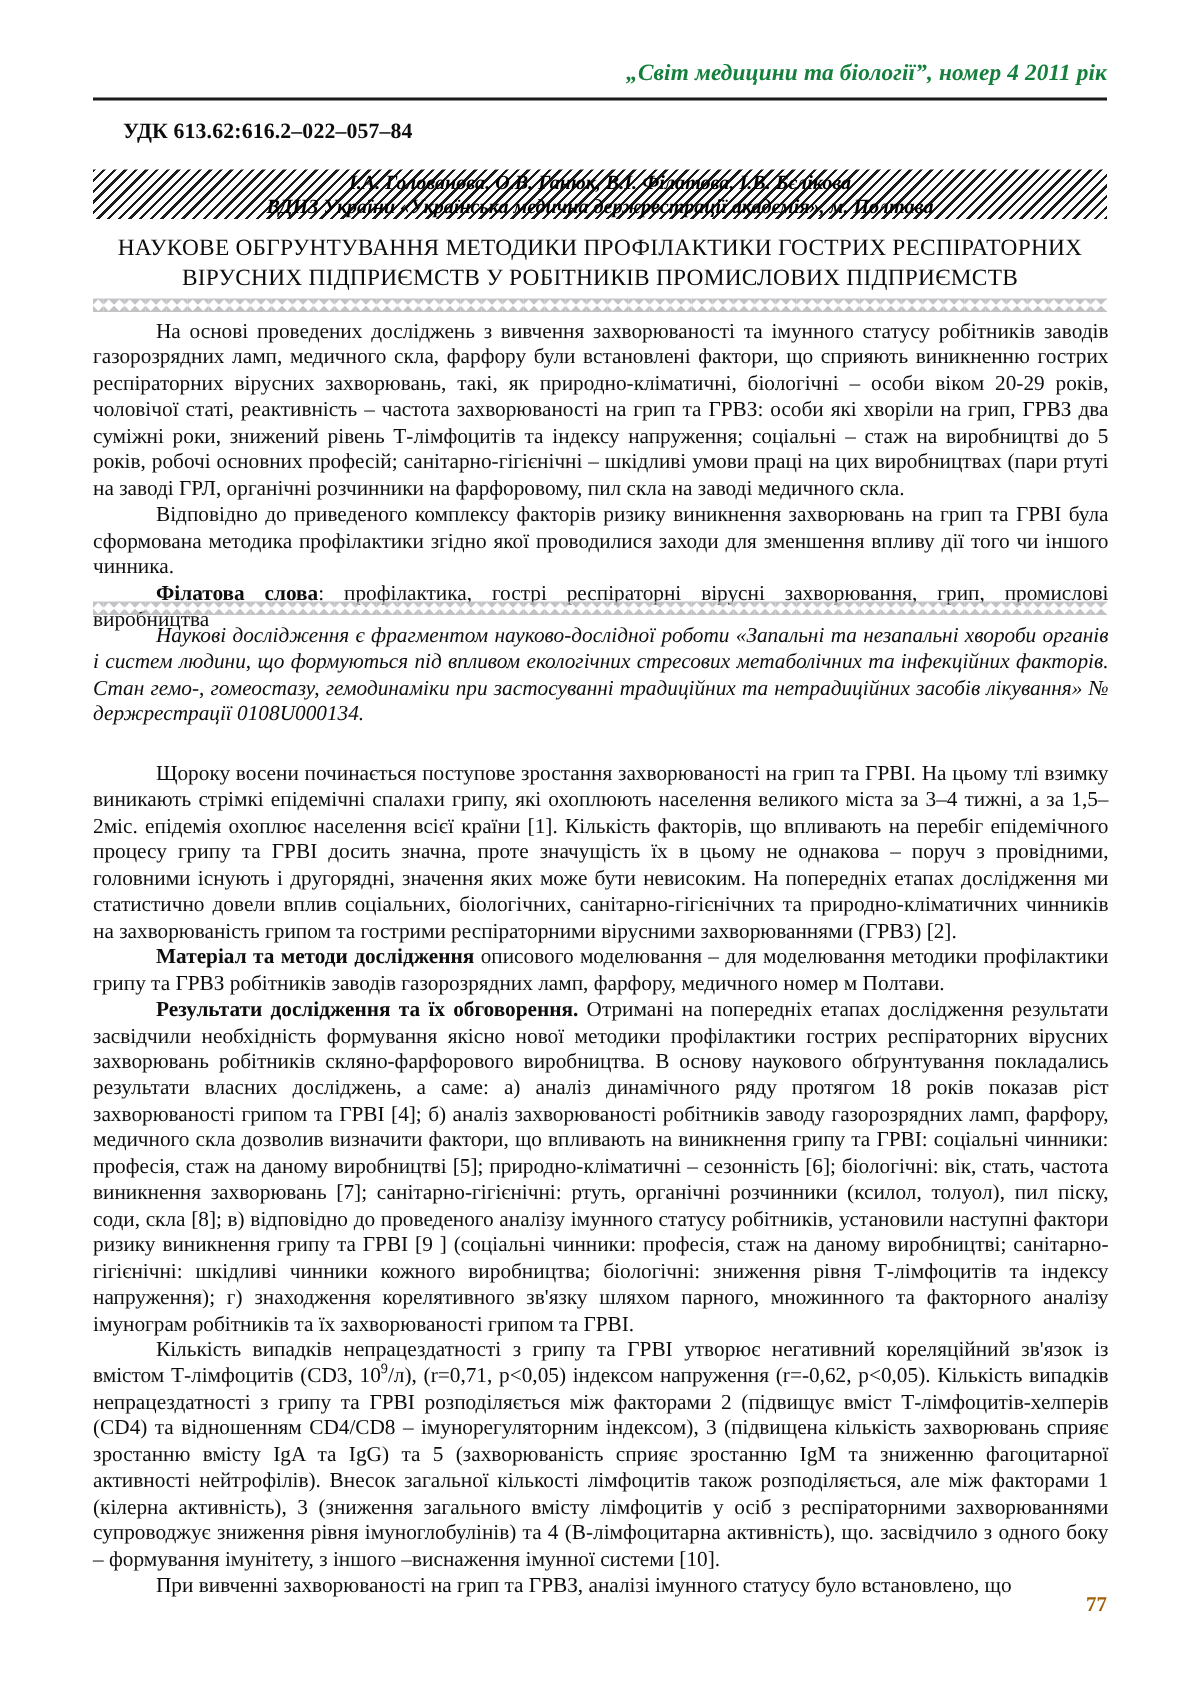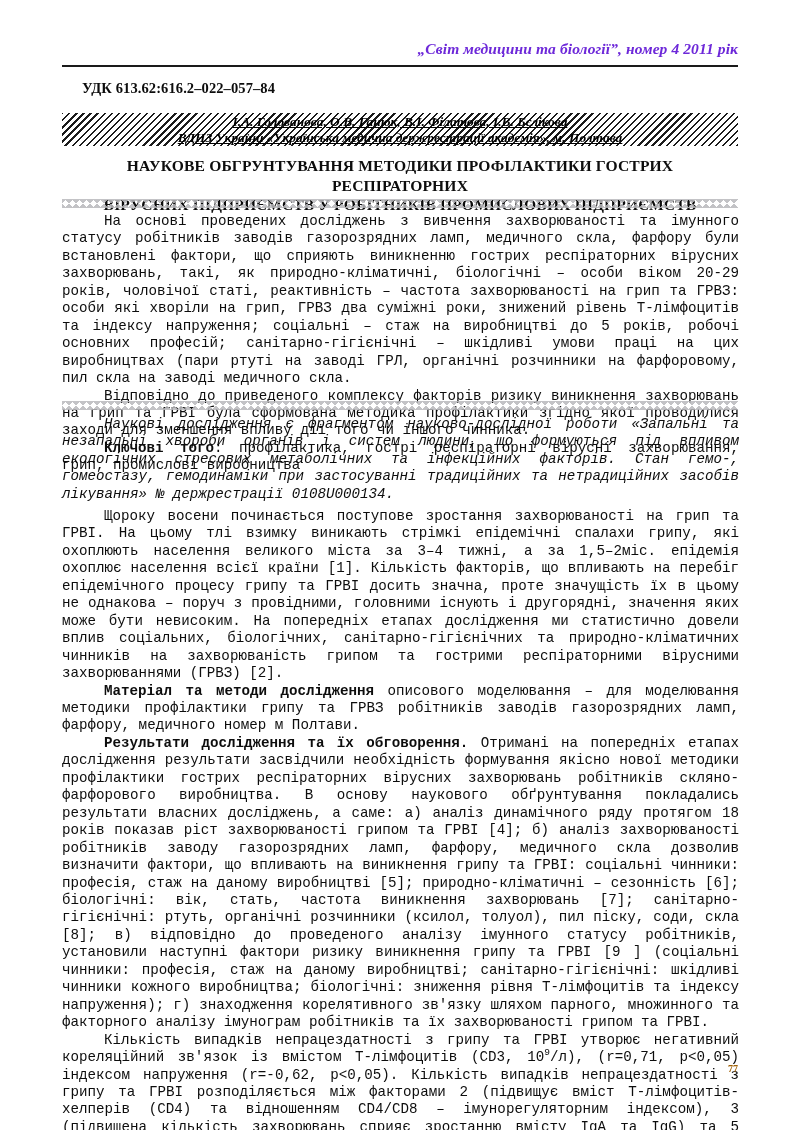--- a/index.html
+++ b/index.html
@@ -24,21 +24,21 @@
   .runhead {
     position: absolute;
     left: 62px;
     top: 40px;
     width: 676px;
     text-align: right;
     font-style: italic;
     font-weight: bold;
     font-size: 15.5px;
     letter-spacing: 0.1px;
-    color: #6d28d9;
+    color: #15803d;
   }
   .runhead-rule {
     position: absolute;
     left: 62px;
     top: 65px;
     width: 676px;
     height: 2px;
     background: #1a1a1a;
   }
 
@@ -75,32 +75,31 @@
     text-align: center;
     mix-blend-mode: multiply;
   }
   .authors-line {
     font-weight: bold;
     font-style: italic;
     font-size: 13.4px;
     line-height: 16px;
     color: #000;
     white-space: nowrap;
-    text-decoration: underline;
   }
   .authors-line.l1 { padding-top: 1px; }
 
   
   .title {
     position: absolute;
     left: 62px;
     top: 156px;
     width: 676px;
     text-align: center;
-    font-weight: bold;
+    font-weight: normal;
     font-size: 15.6px;
     line-height: 19.5px;
     letter-spacing: 0.15px;
   }
 
   
   .zigzag {
     position: absolute;
     left: 62px;
     width: 676px;
@@ -129,32 +128,31 @@
     text-justify: inter-word;
     hyphens: none;
   }
   .abstract-col { top: 213px; }
   .note-col     { top: 416px; }
   .main-col     { top: 508px; }
 
   .body-col p {
     margin: 0;
     text-indent: 42px;
-    font-family: Liberation Mono, monospace;
   }
   .bold { font-weight: bold; }
   .note-col p { font-style: italic; }
   sup { font-size: 9.5px; vertical-align: super; line-height: 0; }
 
   
   .folio {
     position: absolute;
     right: 62px;
     top: 1063px;
-    font-size: 10px;
+    font-size: 14px;
     color: #a16207;
     font-weight: bold;
   }
 </style>
 </head>
 <body>
 
 <div class="page">
 
   <div class="runhead">„Світ медицини та біології”, номер 4 2011 рік</div>
@@ -173,21 +171,21 @@
     <span>НАУКОВЕ ОБГРУНТУВАННЯ МЕТОДИКИ ПРОФІЛАКТИКИ ГОСТРИХ РЕСПІРАТОРНИХ</span>
     <br>
     <span>ВІРУСНИХ ПІДПРИЄМСТВ У РОБІТНИКІВ ПРОМИСЛОВИХ ПІДПРИЄМСТВ</span>
   </div>
 
   <div class="zigzag top"></div>
 
   <div class="body-col abstract-col">
     <p>На основі проведених досліджень з вивчення захворюваності та імунного статусу робітників заводів газорозрядних ламп, медичного скла, фарфору були встановлені фактори, що сприяють виникненню гострих респіраторних вірусних захворювань, такі, як природно-кліматичні, біологічні – особи віком 20-29 років, чоловічої статі, реактивність – частота захворюваності на грип та ГРВЗ: особи які хворіли на грип, ГРВЗ два суміжні роки, знижений рівень Т-лімфоцитів та індексу напруження; соціальні – стаж на виробництві до 5 років, робочі основних професій; санітарно-гігієнічні – шкідливі умови праці на цих виробництвах (пари ртуті на заводі ГРЛ, органічні розчинники на фарфоровому, пил скла на заводі медичного скла.</p>
     <p>Відповідно до приведеного комплексу факторів ризику виникнення захворювань на грип та ГРВІ була сформована методика профілактики згідно якої проводилися заходи для зменшення впливу дії того чи іншого чинника.</p>
-    <p><span class="bold">Ключові того</span><span>: профілактика, гострі респіраторні вірусні захворювання, грип, промислові виробництва</span></p>
+    <p><span class="bold">Філатова слова</span><span>: профілактика, гострі респіраторні вірусні захворювання, грип, промислові виробництва</span></p>
   </div>
 
   <div class="zigzag bottom"></div>
 
   <div class="body-col note-col">
     <p>Наукові дослідження є фрагментом науково-дослідної роботи «Запальні та незапальні хвороби органів і систем людини, що формуються під впливом екологічних стресових метаболічних та інфекційних факторів. Стан гемо-, гомеостазу, гемодинаміки при застосуванні традиційних та нетрадиційних засобів лікування» № держрестрації 0108U000134.</p>
   </div>
 
   <div class="body-col main-col">
     <p>Щороку восени починається поступове зростання захворюваності на грип та ГРВІ. На цьому тлі взимку виникають стрімкі епідемічні спалахи грипу, які охоплюють населення великого міста за 3–4 тижні, а за 1,5–2міс. епідемія охоплює населення всієї країни [1].  Кількість факторів, що впливають на перебіг епідемічного процесу грипу та ГРВІ досить значна, проте значущість їх в цьому не однакова – поруч з провідними, головними існують і другорядні, значення яких може бути невисоким. На попередніх етапах дослідження ми статистично довели вплив соціальних, біологічних, санітарно-гігієнічних та природно-кліматичних чинників на захворюваність грипом та гострими респіраторними вірусними захворюваннями (ГРВЗ) [2].</p>

